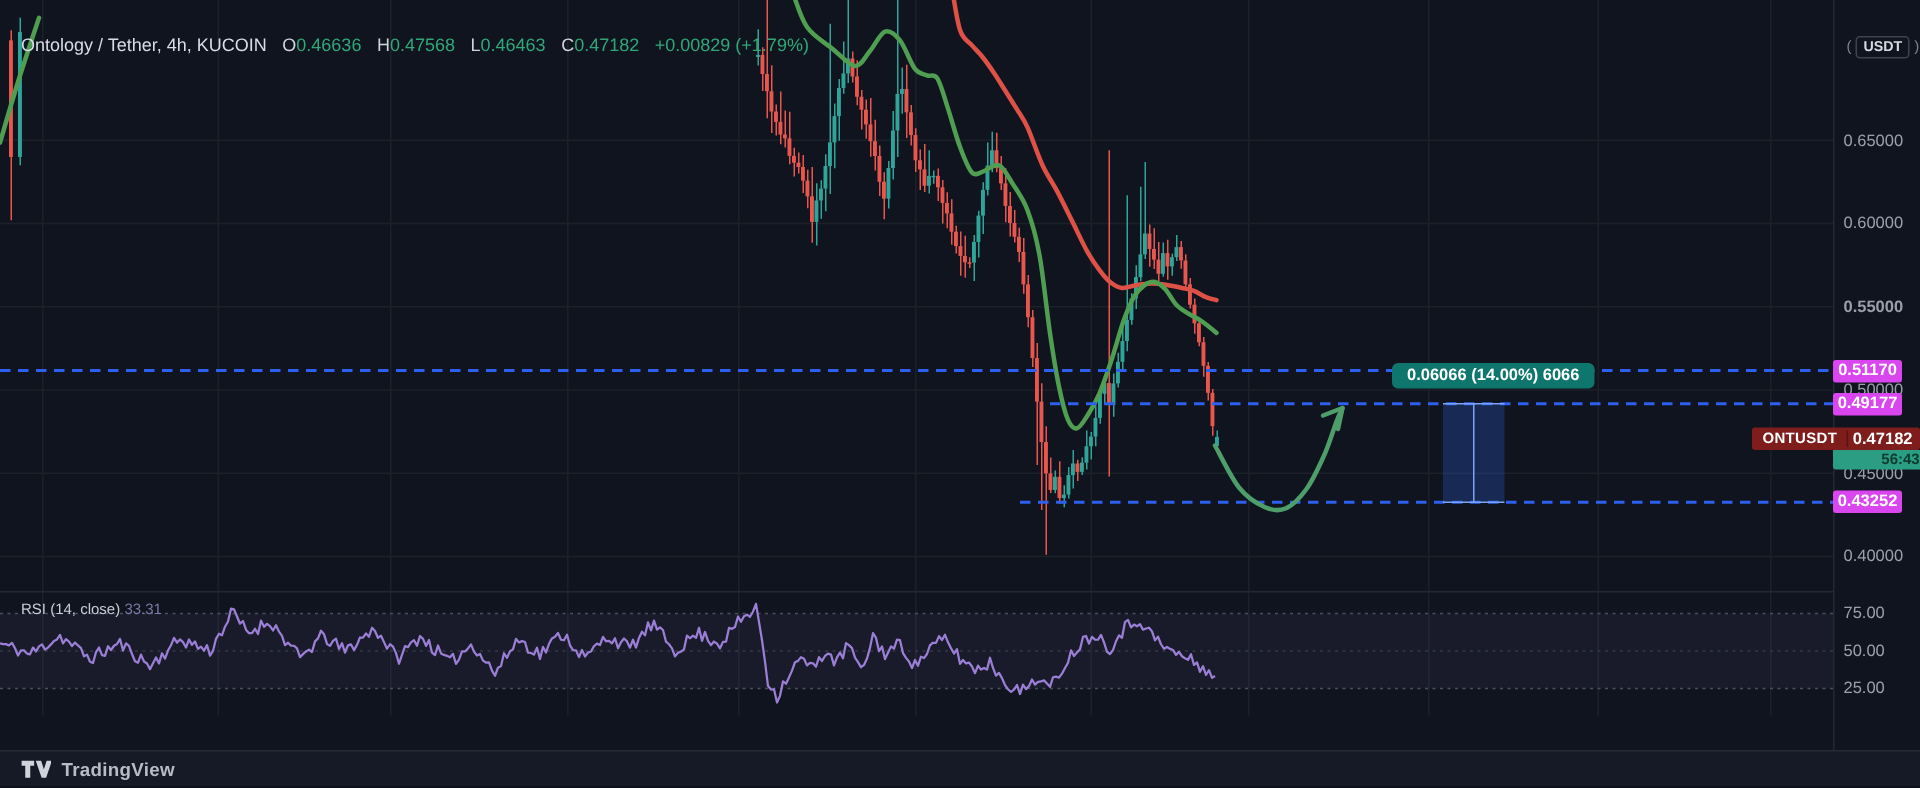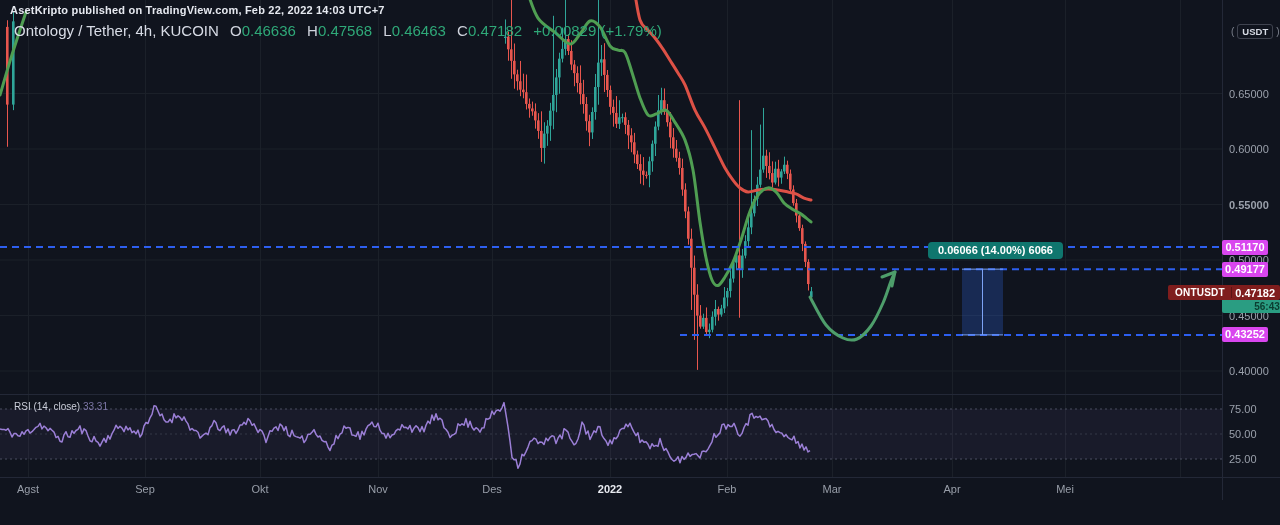--- a/index.html
+++ b/index.html
@@ -1,20 +1,20 @@
 <!DOCTYPE html>
 <html><head>
 <meta charset="utf-8">
 <style>
   html,body{margin:0;padding:0;background:#0b0e16;}
   #app{position:relative;width:1280px;height:525px;background:#10141e;overflow:hidden;
        font-family:"Liberation Sans",sans-serif;-webkit-font-smoothing:antialiased;}
   #chart-svg{position:absolute;left:0;top:0;z-index:1;}
   .publish{position:absolute;left:10px;top:4px;z-index:5;font-size:11px;font-weight:bold;color:#e6e9f0;letter-spacing:.2px;}
-  .legend{position:absolute;left:14px;top:23px;z-index:5;font-size:15px;color:#d8dce6;line-height:15px;white-space:nowrap;}
+  .legend{position:absolute;left:14px;top:23px;z-index:5;font-size:12px;color:#d8dce6;line-height:15px;white-space:nowrap;}
   .legend .vals{color:#2fa878;}
   .legend .klet{color:#cfd3dd;}
   .legend .sp{display:inline-block;width:7px;}
   .legend .emaval1{color:#4aa551;}
   .legend .emaval2{color:#e0514d;}
   .rsi-legend{position:absolute;left:14px;top:401px;z-index:5;font-size:10px;color:#c9cdd8;white-space:nowrap;}
   .rsi-legend .rsival{color:#7e78a8;}
   .paxis{position:absolute;left:1222px;top:0;width:58px;height:500px;z-index:4;border-left:1px solid #232837;}
   .ptick{position:absolute;left:7px;font-size:11px;color:#9aa0ab;z-index:4;}
   .rtick{position:absolute;left:7px;font-size:11px;color:#9aa0ab;z-index:4;}
@@ -292,21 +292,20 @@
       <line x1="680" y1="334.90279999999996" x2="1222" y2="334.90279999999996" stroke="#2d5ff0" stroke-width="2" stroke-dasharray="7,5"></line>
       <rect x="962" y="269.13530000000003" width="41" height="65.76749999999993" fill="rgba(49,108,245,0.25)"></rect>
       <line x1="962" y1="269.13530000000003" x2="1003" y2="269.13530000000003" stroke="#7da3f5" stroke-width="1"></line>
       <line x1="962" y1="334.90279999999996" x2="1003" y2="334.90279999999996" stroke="#7da3f5" stroke-width="1"></line>
       <line x1="982.5" y1="269.13530000000003" x2="982.5" y2="334.90279999999996" stroke="#7da3f5" stroke-width="1"></line>
       <path d="M810,297C812.6666666666666,301.6666666666667,820.5,318.1666666666667,826,325C831.5,331.8333333333333,837.8333333333334,335.6666666666667,843,338C848.1666666666666,340.3333333333333,852.3333333333334,341,857,339C861.6666666666666,337,866.6666666666666,332,871,326C875.3333333333334,320,879.6666666666666,310.5,883,303C886.3333333333334,295.5,889,286.1666666666667,891,281C893,275.8333333333333,894.3333333333334,273.5,895,272" fill="none" stroke="#4e9e6b" stroke-width="3" stroke-linecap="round"></path>
       <path d="M882,277 L895,272 L892,286" fill="none" stroke="#4e9e6b" stroke-width="3" stroke-linecap="round" stroke-linejoin="round"></path>
       <polyline points="0,428.9 2,429.4 4,429.4 6,430.3 8,428.6 10,432.2 12,437.0 14,433.6 16,433.6 18,435.7 20,436.2 22,431.7 24,434.3 26,430.9 28,429.6 30,433.1 32,431.7 34,429.6 36,427.3 38,426.3 40,423.3 42,428.9 44,426.1 46,427.8 48,430.7 50,428.4 52,430.3 54,432.1 56,437.6 58,436.4 60,441.2 62,442.0 64,434.8 66,431.7 68,436.8 70,437.2 72,430.8 74,433.4 76,430.5 78,429.3 80,425.9 82,433.7 84,428.9 86,430.6 88,436.0 90,440.8 92,441.8 94,436.4 96,441.0 98,442.3 100,446.1 102,442.2 104,438.3 106,442.3 108,435.5 110,439.1 112,433.7 114,430.2 116,425.2 118,428.4 120,426.3 122,428.1 124,431.7 126,426.3 128,429.9 130,427.7 132,432.6 134,431.1 136,433.8 138,430.1 140,437.1 142,434.0 144,425.9 146,422.5 148,423.5 150,417.8 152,414.3 154,405.8 156,406.2 158,411.0 160,415.8 162,414.0 164,419.8 166,422.1 168,422.1 170,419.2 172,422.7 174,413.8 176,417.9 178,415.9 180,417.4 182,420.3 184,416.8 186,421.1 188,423.9 190,430.1 192,428.5 194,430.4 196,430.5 198,432.3 200,438.1 202,436.1 204,434.3 206,433.1 208,434.7 210,427.6 212,425.6 214,420.5 216,422.8 218,429.3 220,430.6 222,427.3 224,425.8 226,432.7 228,428.8 230,435.1 232,430.2 234,429.6 236,433.4 238,429.9 240,425.0 242,425.1 244,422.3 246,424.5 248,418.5 250,420.7 252,425.3 254,423.8 256,428.1 258,432.5 260,429.5 262,431.1 264,435.4 266,442.5 268,436.6 270,430.8 272,431.4 274,428.2 276,426.8 278,430.5 280,424.0 282,425.9 284,430.6 286,426.6 288,435.1 290,436.7 292,430.3 294,435.6 296,436.6 298,437.2 300,438.2 302,435.9 304,442.6 306,439.8 308,434.2 310,434.3 312,432.3 314,429.6 316,434.4 318,437.0 320,436.0 322,440.4 324,441.7 326,441.6 328,447.1 330,450.5 332,445.1 334,444.0 336,435.5 338,438.6 340,434.2 342,432.9 344,425.9 346,428.3 348,427.4 350,428.0 352,435.1 354,435.3 356,436.4 358,431.8 360,439.3 362,431.3 364,435.0 366,429.2 368,425.6 370,424.5 372,422.0 374,426.5 376,426.8 378,423.2 380,430.2 382,433.4 384,433.6 386,438.1 388,433.3 390,437.7 392,435.0 394,434.3 396,430.7 398,429.1 400,430.0 402,424.6 404,427.5 406,427.2 408,428.9 410,425.5 412,432.2 414,428.2 416,425.7 418,427.6 420,431.8 422,426.5 424,431.7 426,425.3 428,421.1 430,423.6 432,414.9 434,420.3 436,413.8 438,419.8 440,418.2 442,420.0 444,427.8 446,429.5 448,432.2 450,437.6 452,435.2 454,434.4 456,432.9 458,423.7 460,425.5 462,423.8 464,425.2 466,418.6 468,427.2 470,421.3 472,427.3 474,430.1 476,427.7 478,429.1 480,432.2 482,427.9 484,427.8 486,418.6 488,419.2 490,418.0 492,411.0 494,414.5 496,410.8 498,409.8 500,411.2 502,407.8 504,402.6 506,414.6 508,426.8 510,441.1 512,457.4 514,459.7 516,459.5 518,468.3 520,463.9 522,454.3 524,455.8 526,451.6 528,447.1 530,441.5 532,440.6 534,438.1 536,439.2 538,443.6 540,441.9 542,442.2 544,444.5 546,438.1 548,440.7 550,437.3 552,435.8 554,436.4 556,443.6 558,438.2 560,435.0 562,438.8 564,428.7 566,430.1 568,432.1 570,438.4 572,441.4 574,444.8 576,443.3 578,439.0 580,431.9 582,422.1 584,425.2 586,434.1 588,431.0 590,439.4 592,435.2 594,430.9 596,432.4 598,426.4 600,426.8 602,435.4 604,438.6 606,441.0 608,445.4 610,440.0 612,443.8 614,437.8 616,438.7 618,436.0 620,430.1 622,428.5 624,428.6 626,424.1 628,426.7 630,423.2 632,428.2 634,432.2 636,435.7 638,432.8 640,442.6 642,440.0 644,442.3 646,441.7 648,444.3 650,448.8 652,443.7 654,446.4 656,445.4 658,446.4 660,438.5 662,445.3 664,450.4 666,448.6 668,452.1 670,456.7 672,459.5 674,461.2 676,459.8 678,456.7 680,462.7 682,456.4 684,459.4 686,457.4 688,453.0 690,456.4 692,454.6 694,454.3 696,453.6 698,455.7 700,457.9 702,451.5 704,451.1 706,451.8 708,449.1 710,445.3 712,441.9 714,433.6 716,437.3 718,434.9 720,432.9 722,424.6 724,424.0 726,429.1 728,424.6 730,426.4 732,426.5 734,423.3 736,428.3 738,434.5 740,436.1 742,433.4 744,427.5 746,423.6 748,425.2 750,414.7 752,413.3 754,418.3 756,416.4 758,417.5 760,416.1 762,419.8 764,419.0 766,418.5 768,420.9 770,426.9 772,424.4 774,429.5 776,432.5 778,431.3 780,432.6 782,433.3 784,436.6 786,434.6 788,437.5 790,438.9 792,439.9 794,436.2 796,443.3 798,441.6 800,447.9 802,444.1 804,450.0 806,446.8 808,451.9 810,450.7" fill="none" stroke="#9b7fd6" stroke-width="1.5" stroke-linejoin="round"></polyline>
     </svg>
 
-  <div class="publish">AsetKripto published on TradingView.com, Feb 22, 2022 14:03 UTC+7</div>
 
   <div class="legend">
     <div>
       <span>Ontology / Tether, 4h, KUCOIN</span><span class="sp"></span>
       <span class="klet">O</span><span class="vals">0.46636</span><span class="sp"></span>
       <span class="klet">H</span><span class="vals">0.47568</span><span class="sp"></span>
       <span class="klet">L</span><span class="vals">0.46463</span><span class="sp"></span>
       <span class="klet">C</span><span class="vals">0.47182</span><span class="sp"></span>
       <span class="vals">+0.00829 (+1.79%)</span>
     </div>
@@ -330,33 +329,28 @@
 
   <div class="sym-badge">
     <span class="nm">ONTUSDT</span>
     <span class="dv"></span>
     <span class="pr">0.47182</span>
   </div>
   <div class="countdown">56:43</div>
 
   <div class="measure-badge">0.06066 (14.00%) 6066</div>
 
-  <div class="timeaxis">
-      <div class="ttick" style="left: 28px;">Agst</div>
-      <div class="ttick" style="left: 145px;">Sep</div>
-      <div class="ttick" style="left: 260px;">Okt</div>
-      <div class="ttick" style="left: 378px;">Nov</div>
-      <div class="ttick" style="left: 492px;">Des</div>
-      <div class="ttick year" style="left: 610px;">2022</div>
-      <div class="ttick" style="left: 727px;">Feb</div>
-      <div class="ttick" style="left: 832px;">Mar</div>
-      <div class="ttick" style="left: 952px;">Apr</div>
-      <div class="ttick" style="left: 1065px;">Mei</div>
-    </div>
-
+
+  <div class="footer">
+    <svg width="20" height="14" viewBox="0 0 24 15">
+      <path d="M0.5,0.5 h10 v4 h-3.1 v9.5 h-4 V4.5 H0.5 z" fill="#cfd3dc"></path>
+      <path d="M11.8,0.5 h4.3 l2.2,6.8 2.2,-6.8 h4.3 l-4.7,13.5 h-3.6 z" fill="#cfd3dc"></path>
+    </svg>
+    <span class="brand">TradingView</span>
+  </div>
 
 <div class="ptick" style="left: 1229px; top: 87.5px;">0.65000</div>
     <div class="ptick" style="left: 1229px; top: 143px;">0.60000</div>
     <div class="ptick" style="left: 1229px; top: 198.5px; font-weight: bold;">0.55000</div>
     <div class="ptick" style="left: 1229px; top: 254px;">0.50000</div>
     <div class="ptick" style="left: 1229px; top: 309.5px;">0.45000</div>
     <div class="ptick" style="left: 1229px; top: 365px;">0.40000</div>
     <div class="rtick" style="left: 1229px; top: 403px;">75.00</div>
     <div class="rtick" style="left: 1229px; top: 428px;">50.00</div>
     <div class="rtick" style="left: 1229px; top: 453px;">25.00</div>

